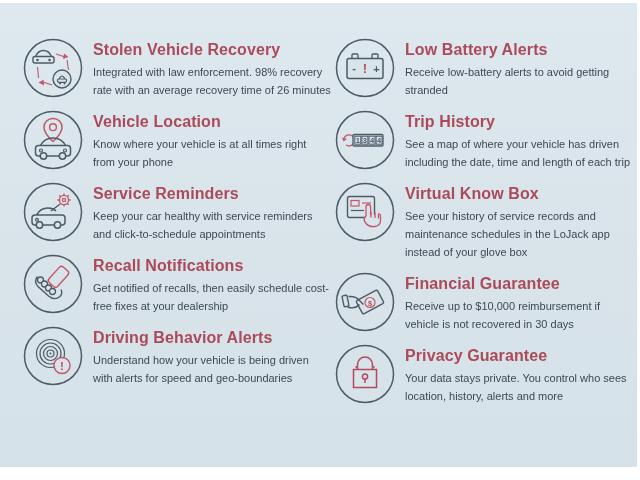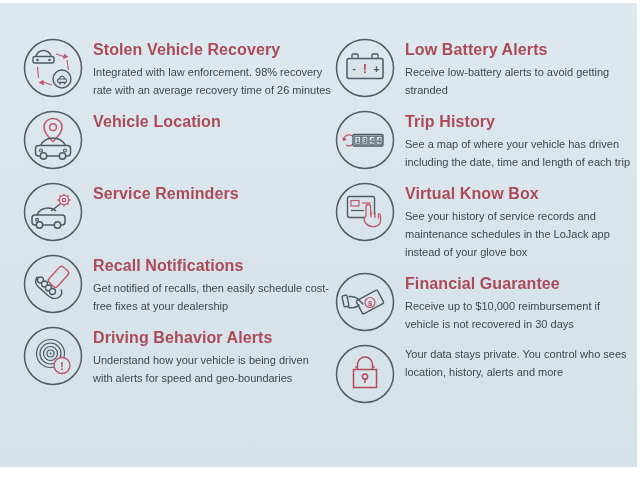--- a/index.html
+++ b/index.html
@@ -60,20 +60,21 @@
             <path d="M18.5 36.5 q4-7.5 12.5-7.5 q8.5 0 12.5 7.5" stroke="#4e5a66" stroke-width="1.5"></path>
             <rect x="13.5" y="36.5" width="35" height="10.5" rx="3" stroke="#4e5a66" stroke-width="1.5"></rect>
             <circle cx="21.5" cy="47" r="3.2" stroke="#4e5a66" stroke-width="1.5" fill="#d8e4ea"></circle>
             <circle cx="40.5" cy="47" r="3.2" stroke="#4e5a66" stroke-width="1.5" fill="#d8e4ea"></circle>
             <circle cx="19" cy="41.5" r="1.5" stroke="#4e5a66" stroke-width="1.2"></circle>
             <circle cx="43" cy="41.5" r="1.5" stroke="#4e5a66" stroke-width="1.2"></circle>
           </svg>
         </span>
         <div class="text">
           <h2>Vehicle Location</h2>
+          <p>Know where your vehicle is at all times right from your phone</p>
         </div>
       </section>
 
       <section class="feature">
         <span class="icon-wrap">
           <svg width="62" height="62" viewBox="0 0 62 62" fill="none">
             <circle cx="31" cy="31" r="28.5" stroke="#4e5a66" stroke-width="1.5"></circle>
             <g stroke="#c4566b" stroke-width="1.3">
               <circle cx="42" cy="19" r="4.6"></circle>
               <circle cx="42" cy="19" r="1.7"></circle>
@@ -82,20 +83,21 @@
             <path d="M29 30 L37.5 23.5" stroke="#4e5a66" stroke-width="1.4"></path>
             <path d="M14.5 34 q3.8-7 11.5-7 q5 0 8 3" stroke="#4e5a66" stroke-width="1.5"></path>
             <rect x="10" y="34" width="33" height="10" rx="3" stroke="#4e5a66" stroke-width="1.5"></rect>
             <circle cx="17.5" cy="44" r="3.2" stroke="#4e5a66" stroke-width="1.5" fill="#d8e4ea"></circle>
             <circle cx="35.5" cy="44" r="3.2" stroke="#4e5a66" stroke-width="1.5" fill="#d8e4ea"></circle>
             <circle cx="15" cy="38.7" r="1.4" stroke="#4e5a66" stroke-width="1.2"></circle>
           </svg>
         </span>
         <div class="text">
           <h2>Service Reminders</h2>
+          <p>Keep your car healthy with service reminders and click-to-schedule appointments</p>
         </div>
       </section>
 
       <section class="feature">
         <span class="icon-wrap">
           <svg width="62" height="62" viewBox="0 0 62 62" fill="none">
             <circle cx="31" cy="31" r="28.5" stroke="#4e5a66" stroke-width="1.5"></circle>
             <g transform="rotate(42 36 24)">
               <rect x="30.5" y="13" width="11.5" height="21" rx="3" stroke="#c4566b" stroke-width="1.4"></rect>
             </g>
@@ -226,19 +228,20 @@
             <g stroke="#b5495c" stroke-width="1.5">
               <path d="M23.5 26.5 v-5 a7.5 7.5 0 0 1 15 0 v5"></path>
               <path d="M23.5 24 h-2.2 M38.5 24 h2.2"></path>
               <rect x="19.5" y="26.5" width="23" height="18" fill="#d8e4ea"></rect>
               <circle cx="31" cy="33.5" r="2.6"></circle>
               <path d="M31 36 v4"></path>
             </g>
           </svg>
         </span>
         <div class="text">
+          <h2>Privacy Guarantee</h2>
           <p>Your data stays private. You control who sees location, history, alerts and more</p>
         </div>
       </section>
 
     </div>
   </div>
 </div>
 
 </body></html>

